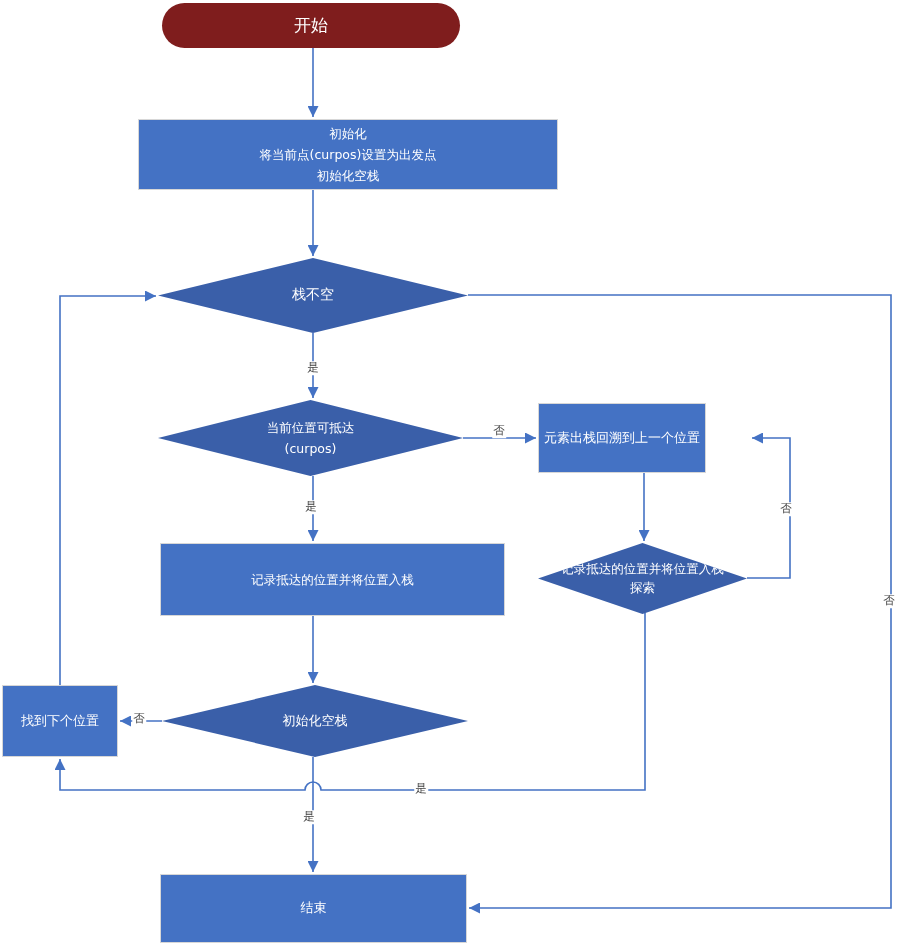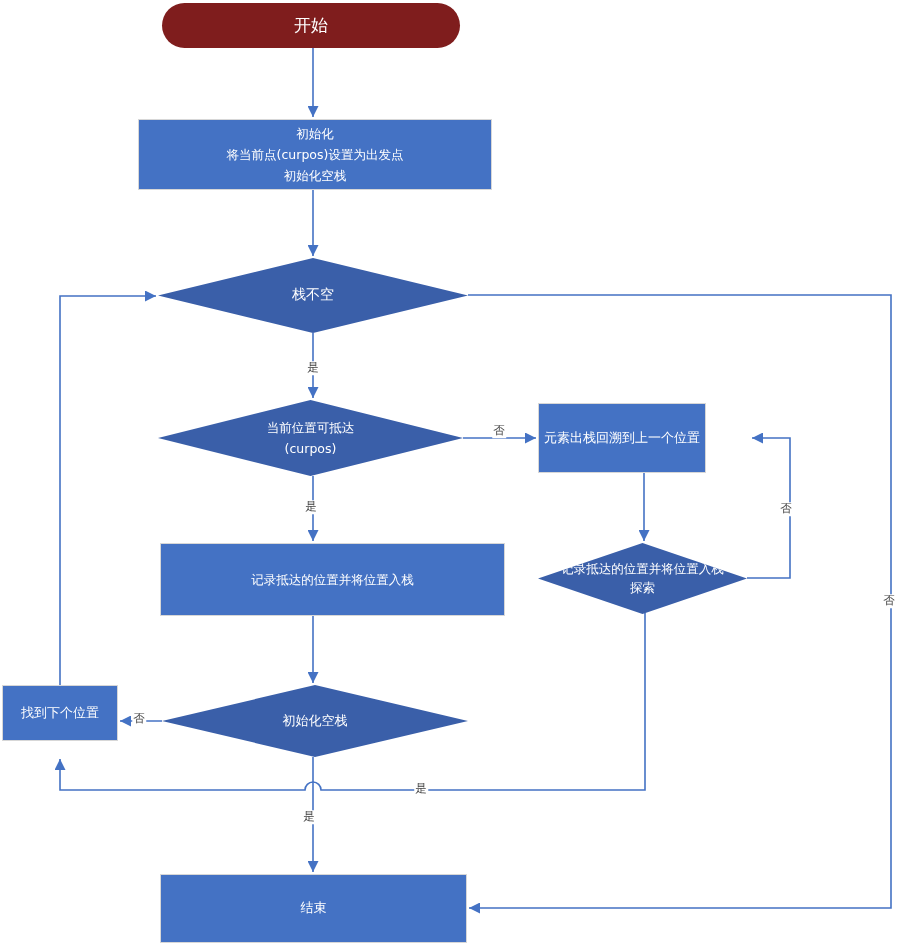--- a/index.html
+++ b/index.html
@@ -31,29 +31,29 @@
     clip-path:polygon(50% 0%,100% 50%,50% 100%,0% 50%);
     font-size:12.5px;
   }
   .edge-label{
     position:absolute;transform:translate(-50%,-50%);
     background:#ffffff;color:#3f3f3f;
     font-size:11.5px;line-height:1;padding:1px 1px;
   }
   
   #n-start   {left:162px;top:3px;  width:298px;height:45px;}
-  #n-init    {left:138px;top:119px;width:354px;height:71px;}
+  #n-init    {left:138px;top:119px;width:420px;height:71px;}
   #n-stack   {left:158px;top:258px;width:310px;height:75px;font-size:14px;font-family:Liberation Mono, monospace;}
   #n-reach   {left:158px;top:400px;width:305px;height:76px;}
   #n-pop     {left:538px;top:403px;width:168px;height:70px;font-size:13px;}
   #n-back    {left:538px;top:543px;width:209px;height:71px;}
   #n-back .node-text{white-space:pre;line-height:1.45;}
   #n-record  {left:160px;top:543px;width:345px;height:73px;}
   #n-reached {left:162px;top:685px;width:306px;height:72px;font-size:13px;}
-  #n-next    {left:2px;  top:685px;width:116px;height:56px;font-size:13px;}
+  #n-next    {left:2px;  top:685px;width:116px;height:72px;font-size:13px;}
   #n-end     {left:160px;top:874px;width:307px;height:69px;font-size:13px;}
   
   #l-yes1{left:313px;top:368px;}
   #l-yes2{left:311px;top:507px;}
   #l-no1 {left:499px;top:431px;}
   #l-no2 {left:786px;top:509px;}
   #l-yes3{left:421px;top:789px;}
   #l-yes4{left:309px;top:817px;}
   #l-no3 {left:889px;top:601px;}
   #l-no4 {left:139px;top:719px;}

